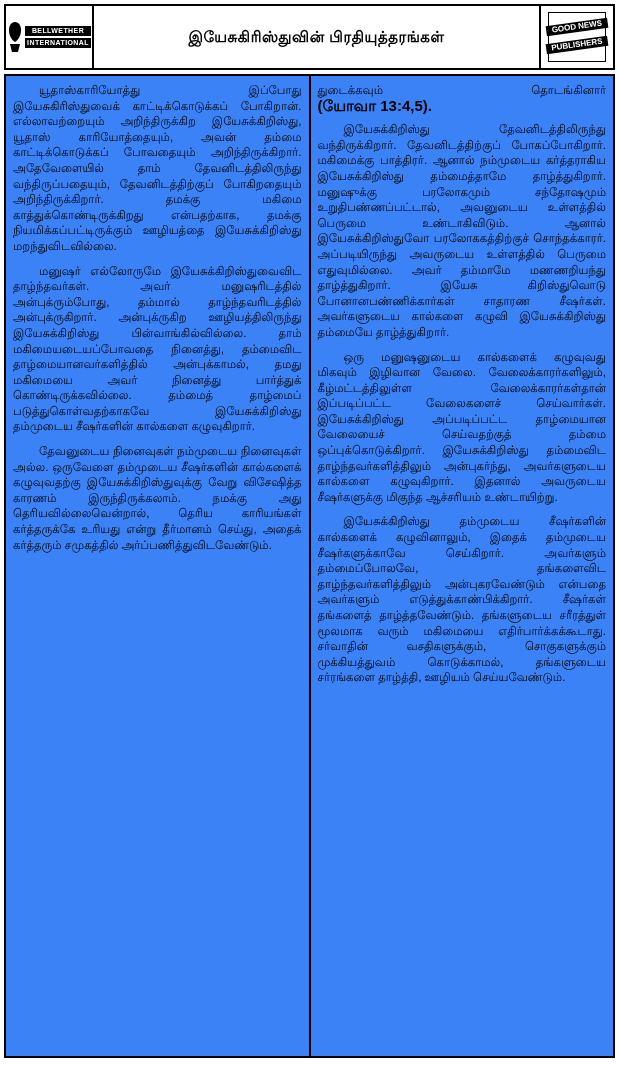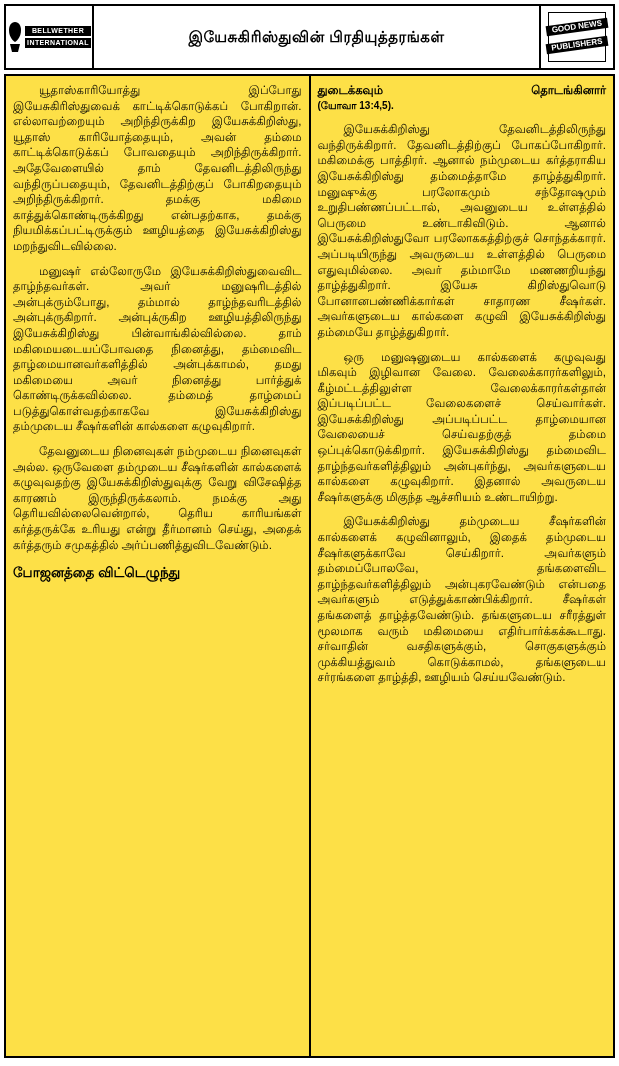--- a/index.html
+++ b/index.html
@@ -115,21 +115,21 @@
     font-size: 16px;
     font-weight: bold;
     letter-spacing: 0.6px;
     line-height: 22px;
     text-align: center;
   }
   
   .content {
     margin-top: 4px;
     border: 2px solid #000;
-    background: #fde047;
+    background: #3b82f6;
     height: 984px;
     box-sizing: border-box;
     display: flex;
     overflow: hidden;
   }
   .col {
     flex: 1;
     padding: 6px 7px 4px 7px;
     box-sizing: border-box;
     overflow: hidden;
@@ -147,27 +147,27 @@
   }
   .para.indent {
     text-indent: 26px;
   }
   .para.bold {
     font-weight: bold;
   }
   .head-row {
     font-size: 11.6px;
     line-height: 15.6px;
-    font-weight: bold;
+    font-weight: normal;
     display: flex;
     justify-content: space-between;
     margin: 0;
   }
   .subhead {
-    font-size: 10px;
+    font-size: 15px;
     line-height: 15.6px;
     font-weight: bold;
     margin: 0 0 8px 0;
   }
   .section-title {
     font-size: 13.5px;
     font-weight: bold;
     margin: 12px 0 8px 0;
     line-height: 18px;
   }
@@ -205,21 +205,20 @@
     </div>
 
   </div>
 
   <div class="content">
 
     <div class="col left">
       <p class="para indent">யூதாஸ்காரியோத்து                இப்போது இயேசுகிரிஸ்துவைக்   காட்டிக்கொடுக்கப் போகிறான்.                  எல்லாவற்றையும் அறிந்திருக்கிற இயேசுக்கிறிஸ்து, யூதாஸ் காரியோத்தையும்,   அவன்   தம்மை காட்டிக்கொடுக்கப்          போவதையும் அறிந்திருக்கிறார். அதேவேளையில் தாம் தேவனிடத்திலிருந்து    வந்திருப்பதையும், தேவனிடத்திற்குப்      போகிறதையும் அறிந்திருக்கிறார்.         தமக்கு    மகிமை காத்துக்கொண்டிருக்கிறது  என்பதற்காக, தமக்கு நியமிக்கப்பட்டிருக்கும் ஊழியத்தை இயேசுக்கிறிஸ்து மறந்துவிடவில்லை.</p>
       <p class="para indent">மனுஷர்                  எல்லோருமே இயேசுக்கிறிஸ்துவைவிட      தாழ்ந்தவர்கள். அவர் மனுஷரிடத்தில் அன்புக்ரும்போது, தம்மால்               தாழ்ந்தவரிடத்தில் அன்புக்ருகிறார்.         அன்புக்ருகிற ஊழியத்திலிருந்து        இயேசுக்கிறிஸ்து பின்வாங்கில்வில்லை.            தாம் மகிமையடையப்போவதை  நினைத்து, தம்மைவிட     தாழ்மையானவர்களித்தில் அன்புக்காமல், தமது மகிமையை அவர் நினைத்து          பார்த்துக் கொண்டிருக்கவில்லை. தம்மைத் தாழ்மைப் படுத்துகொள்வதற்காகவே      இயேசுக்கிறிஸ்து தம்முடைய  சீஷர்களின்  கால்களை கழுவுகிறார்.</p>
       <p class="para indent">தேவனுடைய              நினைவுகள் நம்முடைய    நினைவுகள்    அல்ல. ஒருவேளை    தம்முடைய  சீஷர்களின் கால்களைக்                கழுவுவதற்கு இயேசுக்கிறிஸ்துவுக்கு   வேறு   விசேஷித்த காரணம் இருந்திருக்கலாம். நமக்கு அது தெரியவில்லைவென்றால்,          தெரிய காரியங்கள் கர்த்தருக்கே உரியது என்று தீர்மானம் செய்து, அதைக் கர்த்தரும் சமுகத்தில் அர்ப்பணித்துவிடவேண்டும்.</p>
-      <div class="section-title">போஜனத்தை விட்டெழுந்து</div>
     </div>
 
     <div class="col">
       <div class="head-row">
         <span>துடைக்கவும்</span>
         <span>தொடங்கினார்</span>
       </div>
       <div class="subhead">(யோவா 13:4,5).</div>
       <p class="para indent">இயேசுக்கிறிஸ்து   தேவனிடத்திலிருந்து வந்திருக்கிறார்.          தேவனிடத்திற்குப் போகப்போகிறார். மகிமைக்கு பாத்திரர். ஆனால்   நம்முடைய     கர்த்தராகிய இயேசுக்கிறிஸ்து         தம்மைத்தாமே தாழ்த்துகிறார். மனுஷுக்கு பரலோகமும் சந்தோஷமும்     உறுதிபண்ணப்பட்டால், அவனுடைய   உள்ளத்தில்   பெருமை உண்டாகிவிடும். ஆனால் இயேசுக்கிறிஸ்துவோ பரலோககத்திற்குச்        சொந்தக்காரர். அப்படியிருந்து   அவருடைய   உள்ளத்தில் பெருமை எதுவுமில்லை. அவர் தம்மாமே மணணறியந்து    தாழ்த்துகிறார்.   இயேசு கிறிஸ்துவொடு போனானபண்ணிக்கார்கள் சாதாரண     சீஷர்கள்.   அவர்களுடைய கால்களை   கழுவி இயேசுக்கிறிஸ்து தம்மையே தாழ்த்துகிறார்.</p>
       <p class="para indent">ஒரு    மனுஷனுடைய   கால்களைக் கழுவுவது   மிகவும்  இழிவான வேலை. வேலைக்காரர்களிலும்,  கீழ்மட்டத்திலுள்ள வேலைக்காரர்கள்தான்        இப்படிப்பட்ட வேலைகளைச்                செய்வார்கள். இயேசுக்கிறிஸ்து அப்படிப்பட்ட தாழ்மையான வேலையைச்  செய்வதற்குத்  தம்மை ஒப்புக்கொடுக்கிறார்.   இயேசுக்கிறிஸ்து தம்மைவிட     தாழ்ந்தவர்களித்திலும் அன்புகர்ந்து, அவர்களுடைய கால்களை கழுவுகிறார்.    இதனால்    அவருடைய சீஷர்களுக்கு  மிகுந்த  ஆச்சரியம் உண்டாயிற்று.</p>

